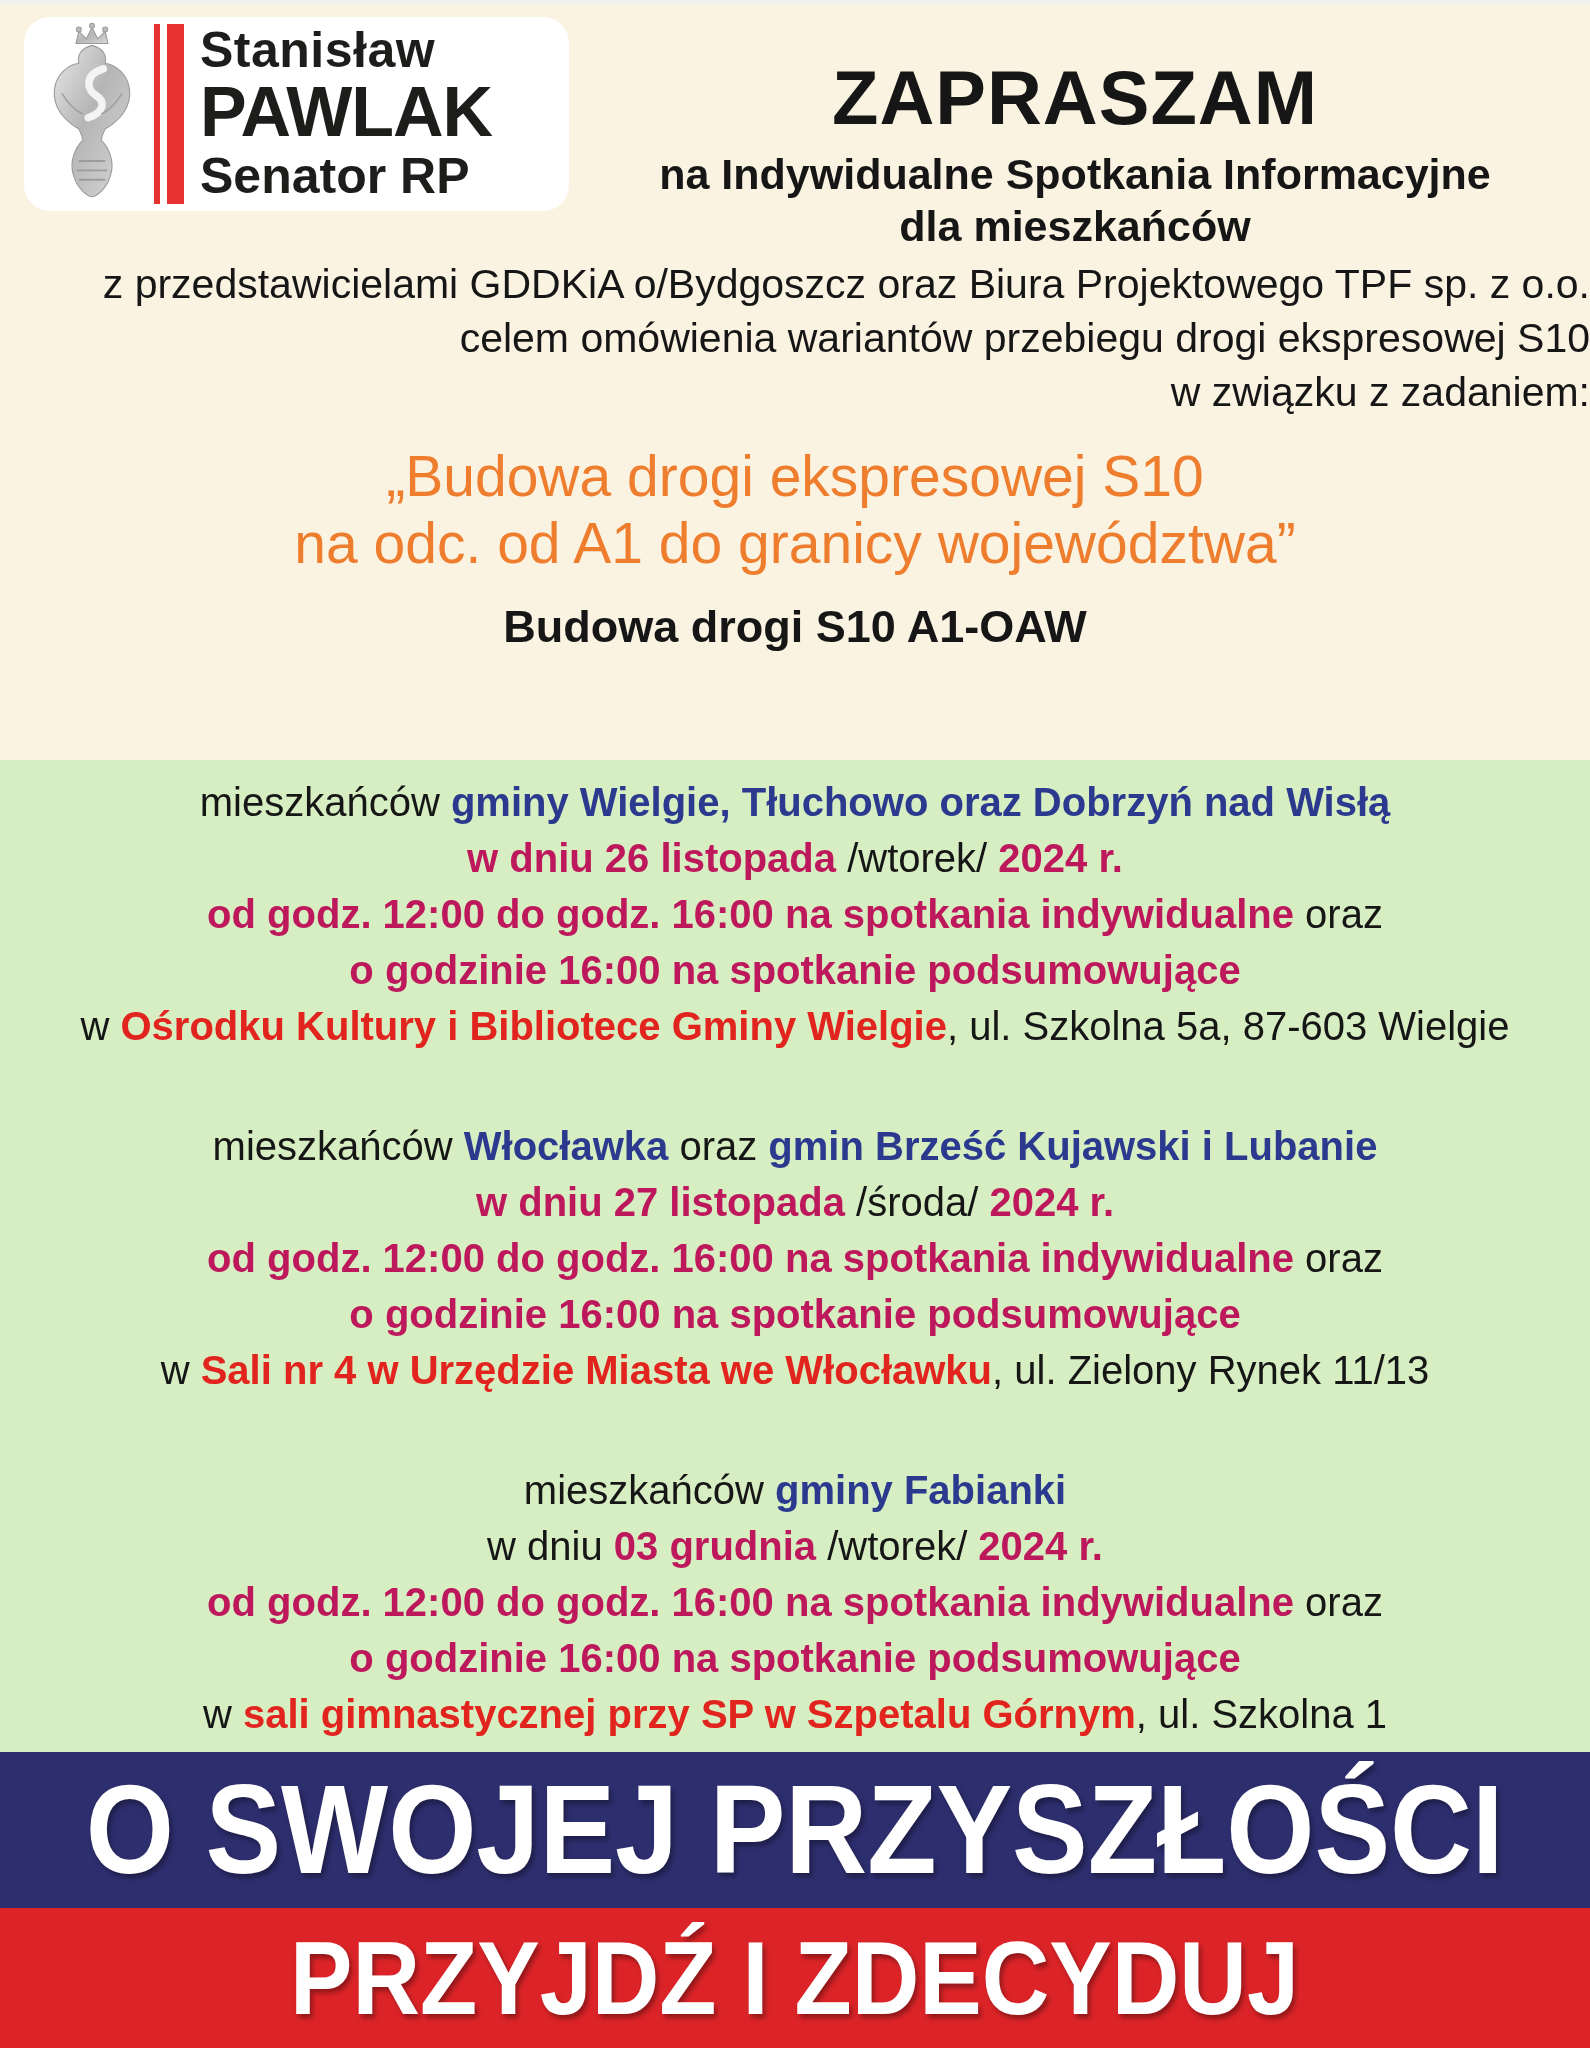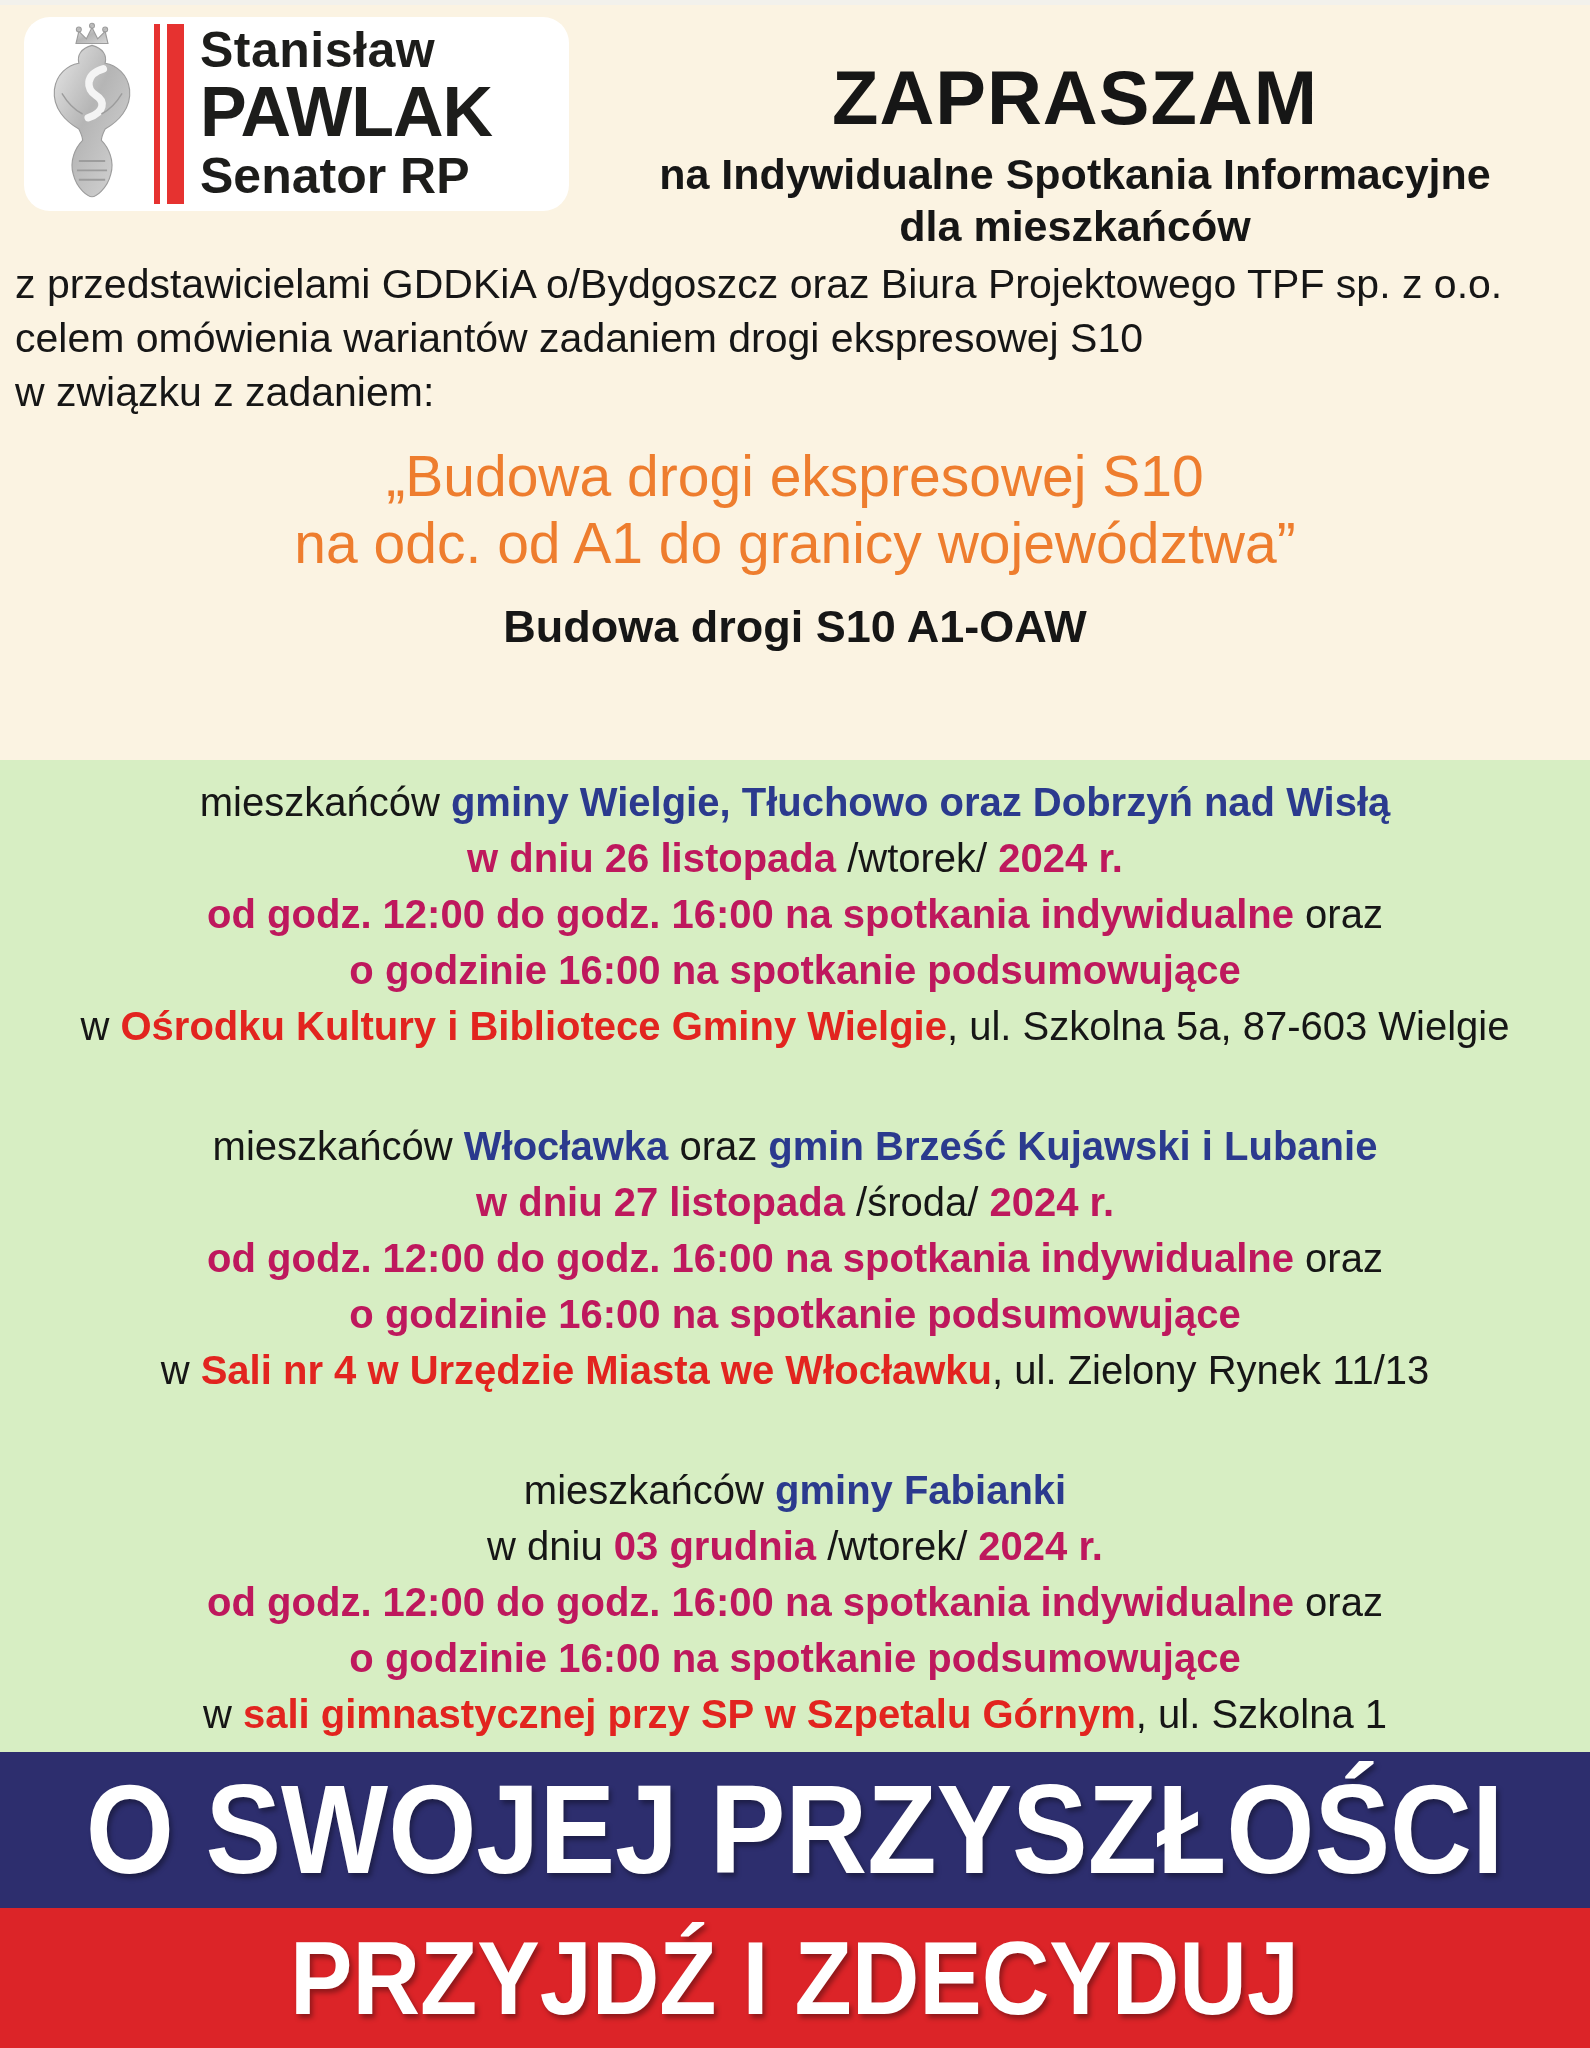--- a/index.html
+++ b/index.html
@@ -22,22 +22,22 @@
   .stripes .gap{width:7px;background:#ffffff;}
   .stripes .s2{width:17px;background:var(--stripe-red,#E63230);}
   .name{margin-left:16px;color:#1d1d1b;}
   .name .n1{font-size:50px;font-weight:800;line-height:52px;letter-spacing:.5px;}
   .name .n2{font-size:70px;font-weight:800;line-height:72px;letter-spacing:-1px;}
   .name .n3{font-size:50px;font-weight:700;line-height:56px;}
   .invite{position:absolute;left:575px;right:15px;top:16px;text-align:center;}
   .zapraszam{font-size:76px;font-weight:800;line-height:82px;letter-spacing:1px;margin-top:36px;}
   .inv2{font-size:43px;font-weight:700;line-height:50px;margin-top:10px;}
   .inv3{font-size:43px;font-weight:700;line-height:50px;margin-top:2px;}
-  .intro{position:absolute;top:252px;left:7px;right:0;text-align:left;
-         font-size:41px;font-weight:400;line-height:54px;padding-left:8px;}
+  .intro{position:absolute;top:252px;left:0;right:0;text-align:right;
+         font-size:41px;font-weight:400;line-height:54px;}
   .project-title{position:absolute;top:438px;left:0;right:0;text-align:center;
          color:var(--orange,#EE7D2E);font-weight:400;font-size:57px;line-height:67px;}
   .project-subtitle{position:absolute;top:592px;left:0;right:0;text-align:center;
          font-weight:700;font-size:45px;line-height:60px;}
   
   .green{height:992px;background:var(--green-bg,#D7EEC3);box-sizing:border-box;
          padding-top:14px;display:flex;flex-direction:column;}
   .meeting{text-align:center;}
   .meeting + .meeting{margin-top:64px;}
   .mline{font-size:40px;line-height:56px;white-space:nowrap;}
@@ -97,21 +97,21 @@
     </div>
 
     <div class="invite">
       <div class="zapraszam">ZAPRASZAM</div>
       <div class="inv2">na Indywidualne Spotkania Informacyjne</div>
       <div class="inv3">dla mieszkańców</div>
     </div>
 
     <div class="intro">
       <div>z przedstawicielami GDDKiA o/Bydgoszcz oraz Biura Projektowego TPF sp. z o.o.</div>
-      <div>celem omówienia wariantów zadaniem drogi ekspresowej S10</div>
+      <div>celem omówienia wariantów przebiegu drogi ekspresowej S10</div>
       <div>w związku z zadaniem:</div>
     </div>
 
     <div class="project-title">
       <div>„Budowa drogi ekspresowej S10</div>
       <div>na odc. od A1 do granicy województwa”</div>
     </div>
 
     <div class="project-subtitle">
       <div>Budowa drogi S10 A1-OAW</div>

